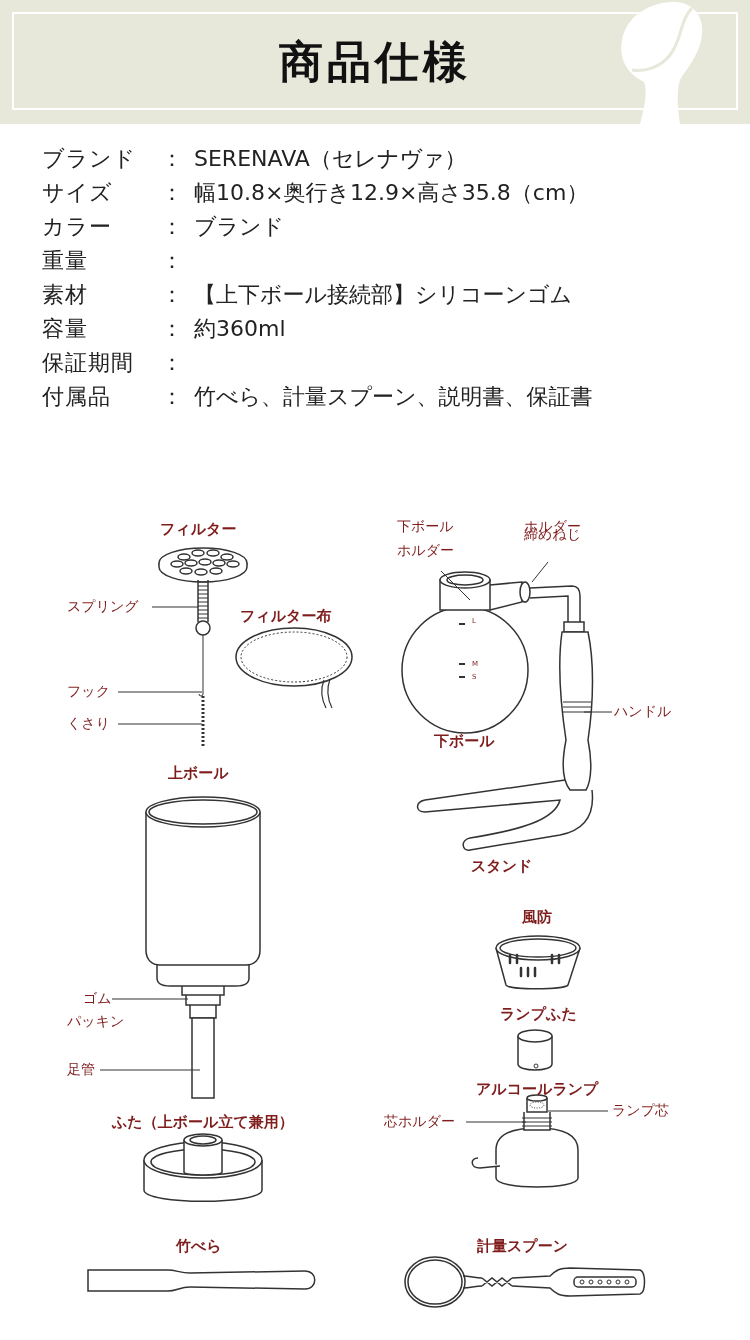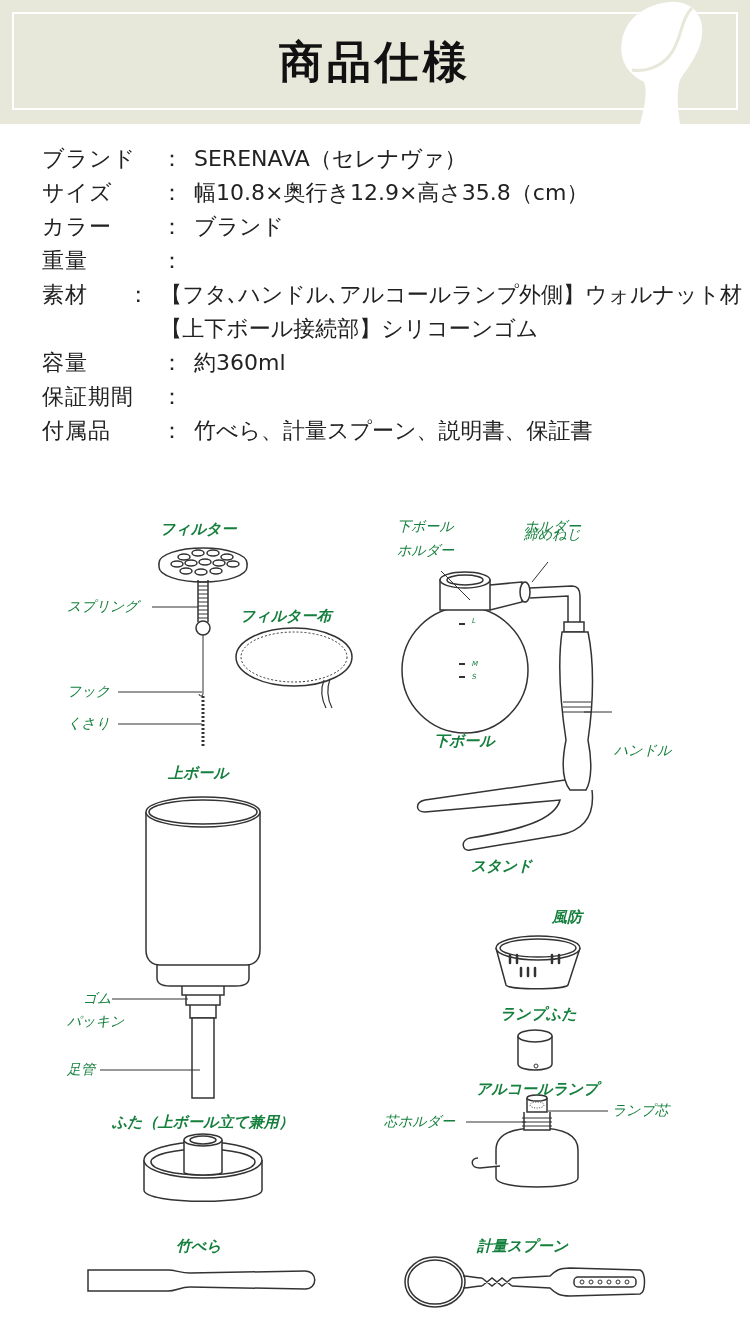--- a/index.html
+++ b/index.html
@@ -7,21 +7,21 @@
   .header{position:absolute;left:0;top:0;width:750px;height:124px;background:#e7e7da;}
   .header .frame{position:absolute;left:12px;top:12px;width:726px;height:98px;border:2px solid #fff;box-sizing:border-box;}
   .header .title{position:absolute;left:0;top:18px;width:750px;text-align:center;font-size:44px;font-weight:bold;letter-spacing:4px;color:#111;line-height:88px;}
   .header .bean{position:absolute;left:600px;top:0;width:110px;height:124px;}
   .specs{position:absolute;left:42px;top:142px;width:700px;font-size:22px;line-height:34px;color:#222;}
   .row{display:flex;gap:13px;}
   .row .k{width:106px;white-space:nowrap;letter-spacing:1px;}
   .row .c{width:20px;}
   .row .v{flex:1;white-space:nowrap;}
   .row .v div{white-space:nowrap;}
-  .lbl{position:absolute;font-size:14px;color:#15803d;white-space:nowrap;font-style:italic;}
+  .lbl{position:absolute;font-size:14px;color:#7f1d1d;white-space:nowrap;}
   .lbl.b{font-weight:bold;font-size:15px;}
   svg{position:absolute;left:0;top:0;}
 </style>
 </head>
 <body>
 
 <div class="header">
   <div class="frame"></div>
   <div class="title">商品仕様</div>
   <svg class="bean" width="110" height="124" viewBox="0 0 110 124">
@@ -53,21 +53,20 @@
       </div>
   </div>
   <div class="row">
     <div class="k">重量</div>
       <div class="c">：</div>
   </div>
   <div class="row">
     <div class="k">素材</div>
       <div class="c">：</div>
     <div class="v">
-      <div>【フタ､ハンドル､アルコールランプ外側】ウォルナット材</div>
       <div>【上下ボール接続部】シリコーンゴム</div>
     </div>
   </div>
   <div class="row">
     <div class="k">容量</div>
       <div class="c">：</div>
     <div class="v">
         <div>約360ml</div>
       </div>
   </div>
@@ -213,29 +212,29 @@
 <div class="lbl" style="left:67px;top:715px;">くさり</div>
 
 <div class="lbl" style="left:397px;top:518px;">下ボール</div>
 <div class="lbl" style="left:397px;top:542px;">ホルダー</div>
 <div class="lbl" style="left:524px;top:518px;">ホルダー</div>
 <div class="lbl" style="left:524px;top:526px;">締めねじ</div>
 <div class="lbl" style="left:472px;top:617px;font-size:7px;">L</div>
 <div class="lbl" style="left:472px;top:660px;font-size:7px;">M</div>
 <div class="lbl" style="left:472px;top:673px;font-size:7px;">S</div>
 <div class="lbl b" style="left:434px;top:732px;">下ボール</div>
-<div class="lbl" style="left:614px;top:703px;margin-top:39px;">ハンドル</div>
+<div class="lbl" style="left:614px;top:703px;">ハンドル</div>
 <div class="lbl b" style="left:471px;top:857px;">スタンド</div>
 
 <div class="lbl b" style="left:168px;top:764px;">上ボール</div>
 <div class="lbl" style="left:83px;top:990px;">ゴム</div>
 <div class="lbl" style="left:67px;top:1013px;">パッキン</div>
 <div class="lbl" style="left:67px;top:1061px;text-align:right;">足管</div>
 <div class="lbl b" style="left:112px;top:1113px;">ふた（上ボール立て兼用）</div>
 
-<div class="lbl b" style="left:552px;top:908px;">風防</div>
+<div class="lbl b" style="left:522px;top:908px;">風防</div>
 <div class="lbl b" style="left:500px;top:1005px;">ランプふた</div>
 <div class="lbl b" style="left:476px;top:1080px;">アルコールランプ</div>
 <div class="lbl" style="left:384px;top:1113px;">芯ホルダー</div>
 <div class="lbl" style="left:612px;top:1102px;">ランプ芯</div>
 
 <div class="lbl b" style="left:176px;top:1237px;">竹べら</div>
 <div class="lbl b" style="left:477px;top:1237px;">計量スプーン</div>
 
 </body></html>

